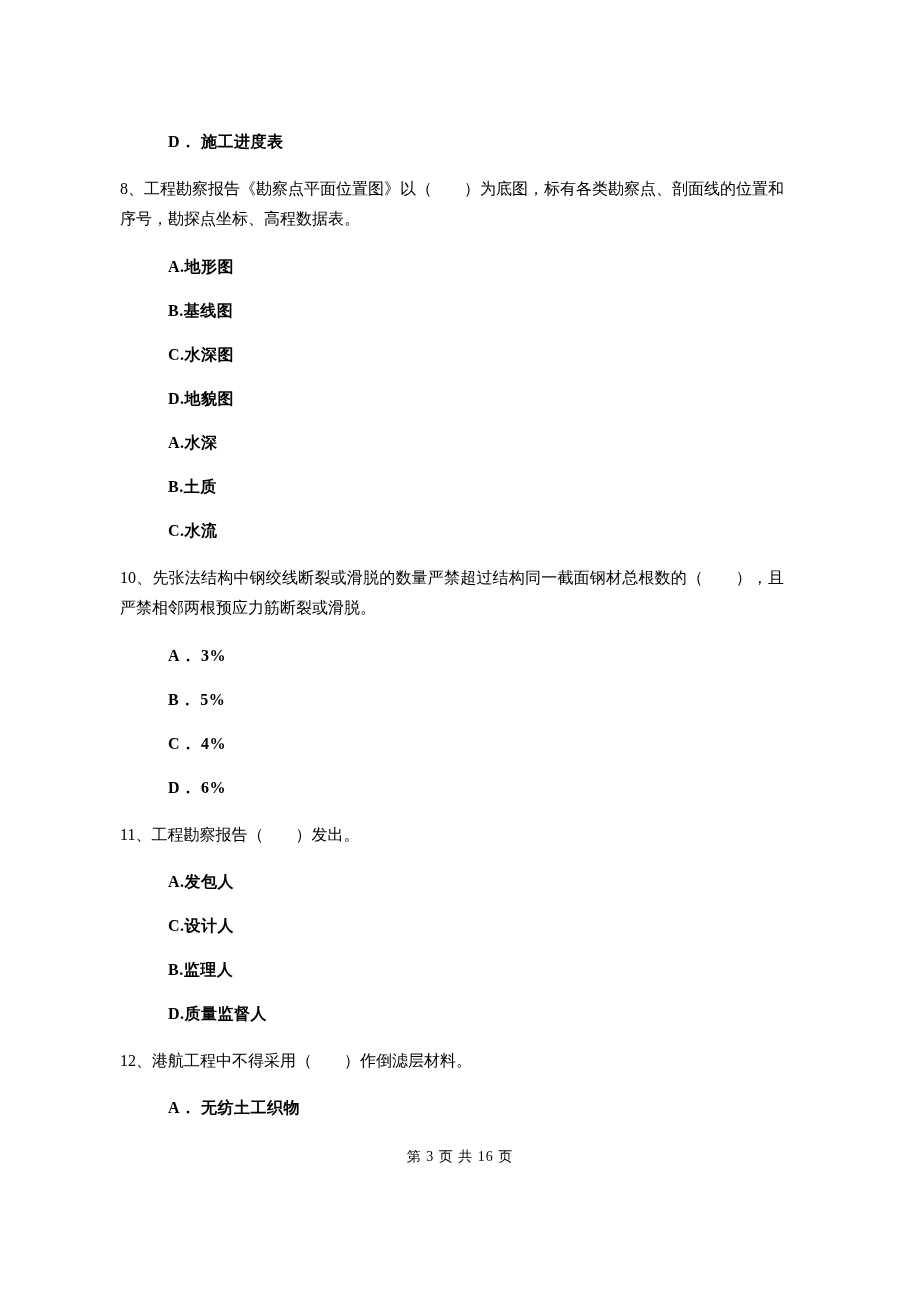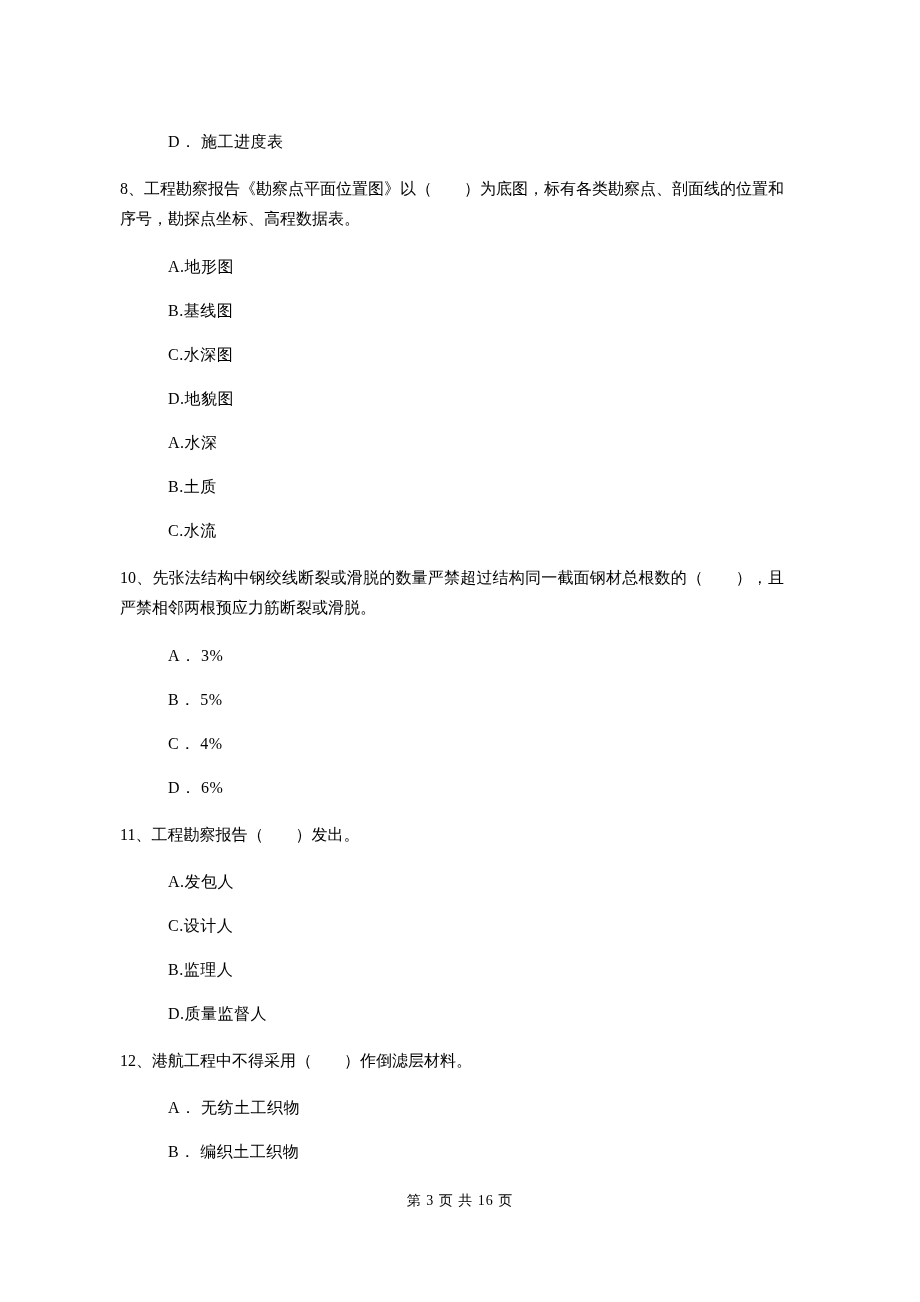--- a/index.html
+++ b/index.html
@@ -19,20 +19,21 @@
   .question {
     margin-bottom: 10px;
   }
   .q-stem {
     margin: 18px 16px 14px 0;
     text-align: justify;
     line-height: 1.9;
   }
   .options {
     padding-left: 48px;
+    font-weight: bold;
   }
   .option {
     margin: 20px 0;
     letter-spacing: 0.5px;
   }
   .page-footer {
     text-align: center;
     font-size: 14px;
     margin-top: 26px;
     letter-spacing: 1px;
@@ -91,19 +92,18 @@
     <div class="option"><span>D.</span><span>质量监督人</span></div>
   </div>
 </div>
 
 <div class="question">
   <div class="q-stem">
     <span>12、</span><span>港航工程中不得采用（</span><span>　　</span><span>）作倒滤层材料。</span>
   </div>
   <div class="options">
     <div class="option"><span>A．</span> <span>无纺土工织物</span></div>
-    <div class="option"><span>B．</span> <span>编织土工织物</span></div>
   </div>
 </div>
 
 <div class="page-footer">
   <span>第 </span><span>3</span><span> 页 共 </span><span>16</span><span> 页</span>
 </div>
 
 </body></html>

